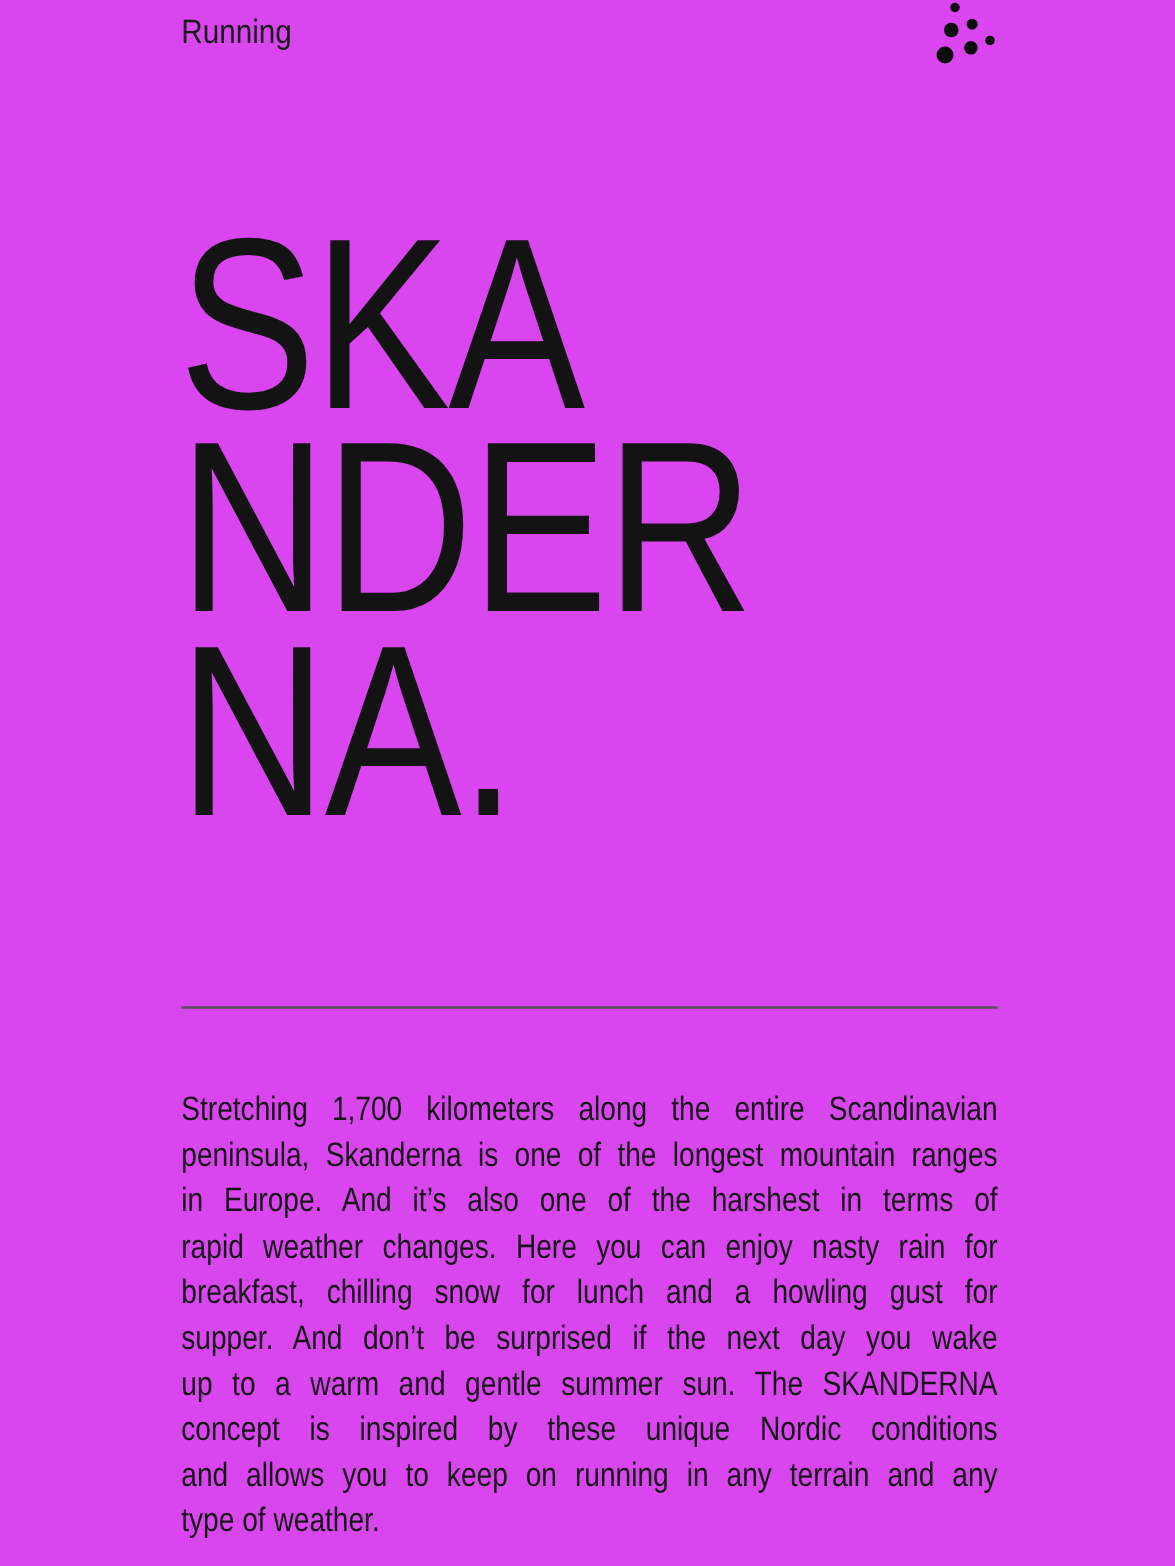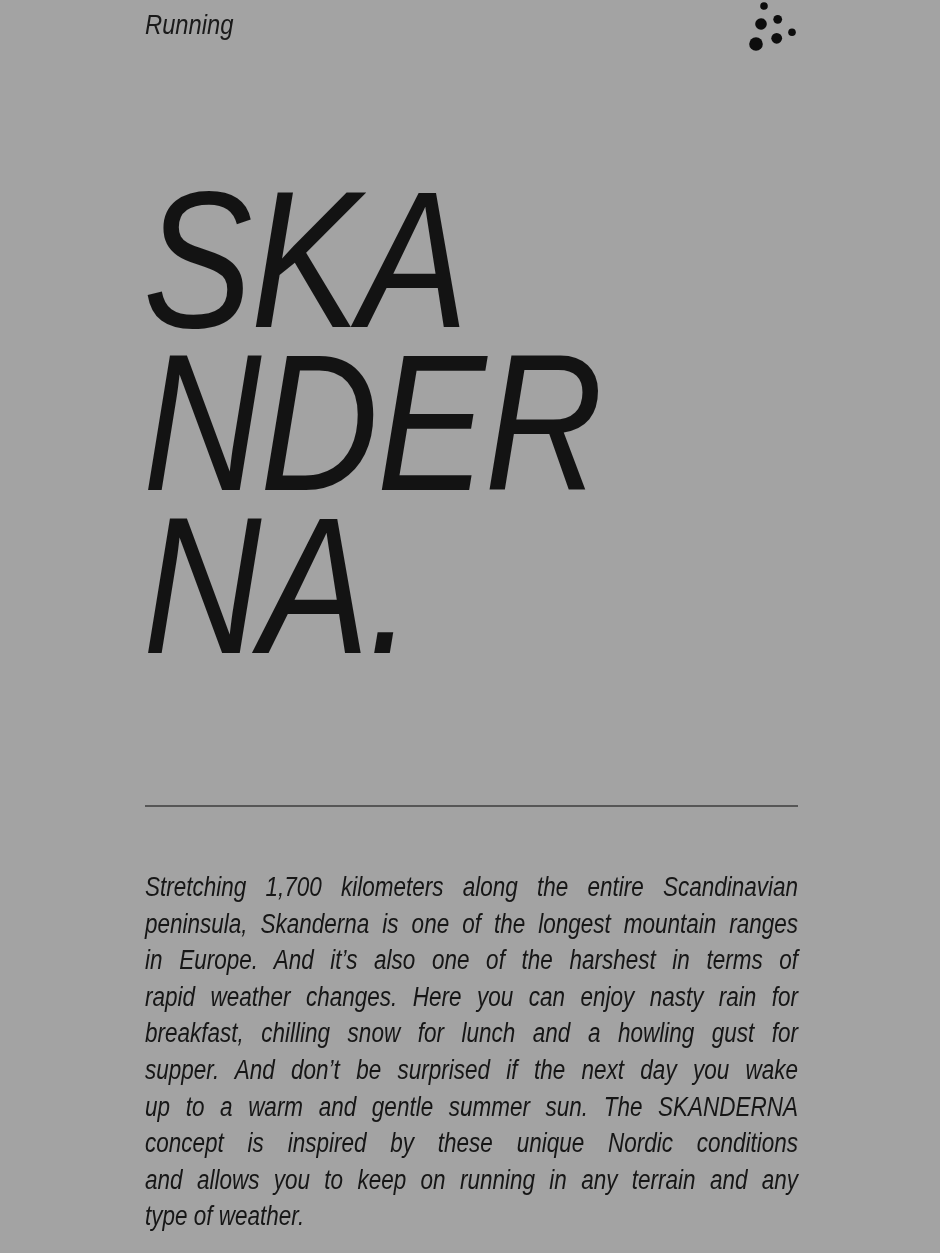--- a/index.html
+++ b/index.html
@@ -5,22 +5,21 @@
   html, body { margin: 0; padding: 0; }
   body {
     width: 940px; height: 1253px;
     background: #ffffff;
     font-family: "Liberation Sans", sans-serif;
     position: relative;
     overflow: hidden;
   }
   .page {
     position: absolute; inset: 0;
-    background: #a3a3a3;
-    font-style: italic;
+    background: #d946ef;
   }
   
   .category-label {
     position: absolute;
     left: 145px; top: 10px;
     font-size: 27px;
     line-height: 30px;
     color: #1a1a1a;
     transform: scaleX(0.88);
     transform-origin: left top;

